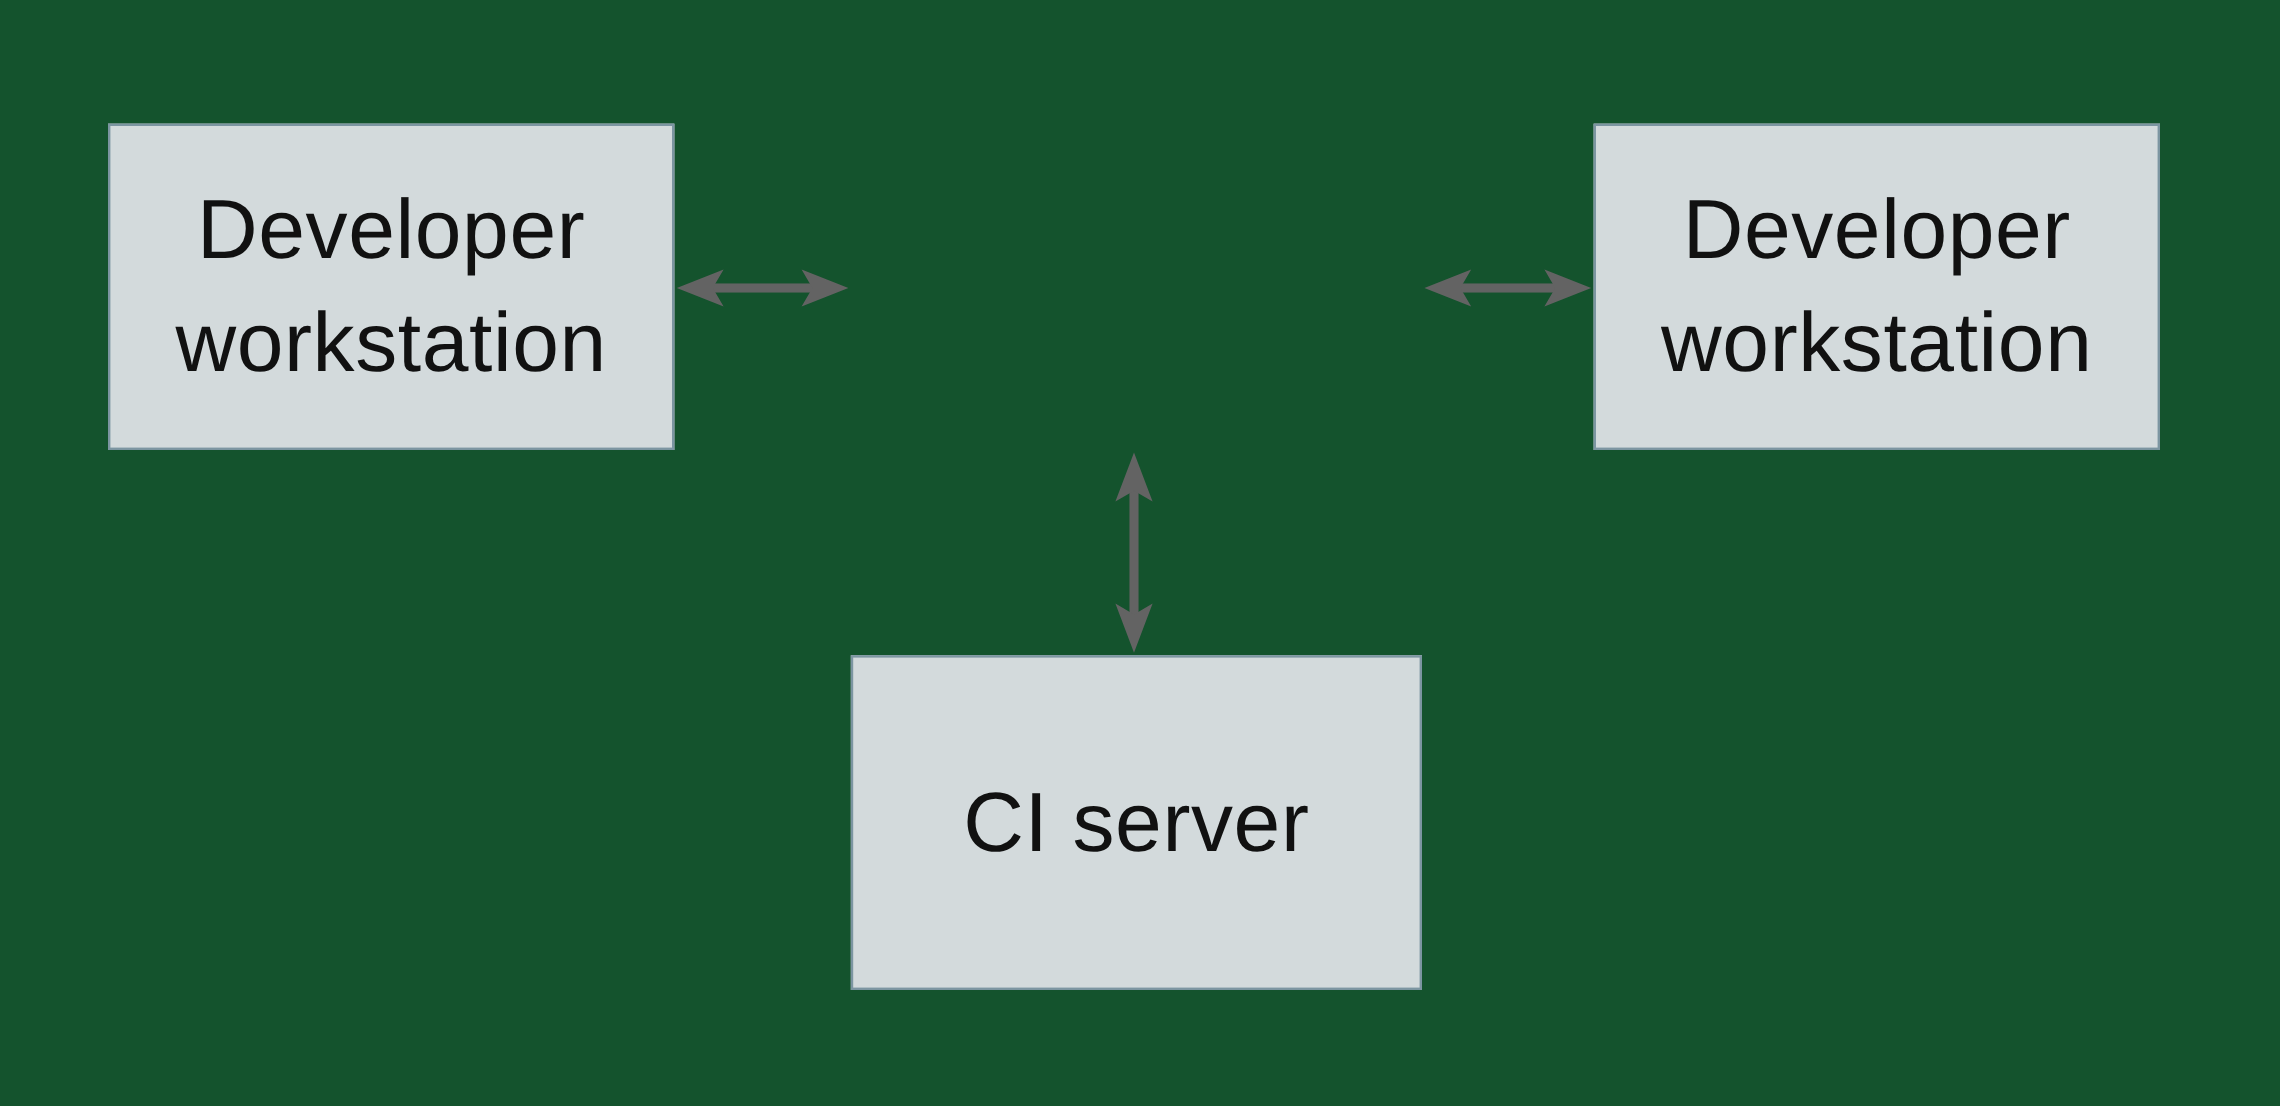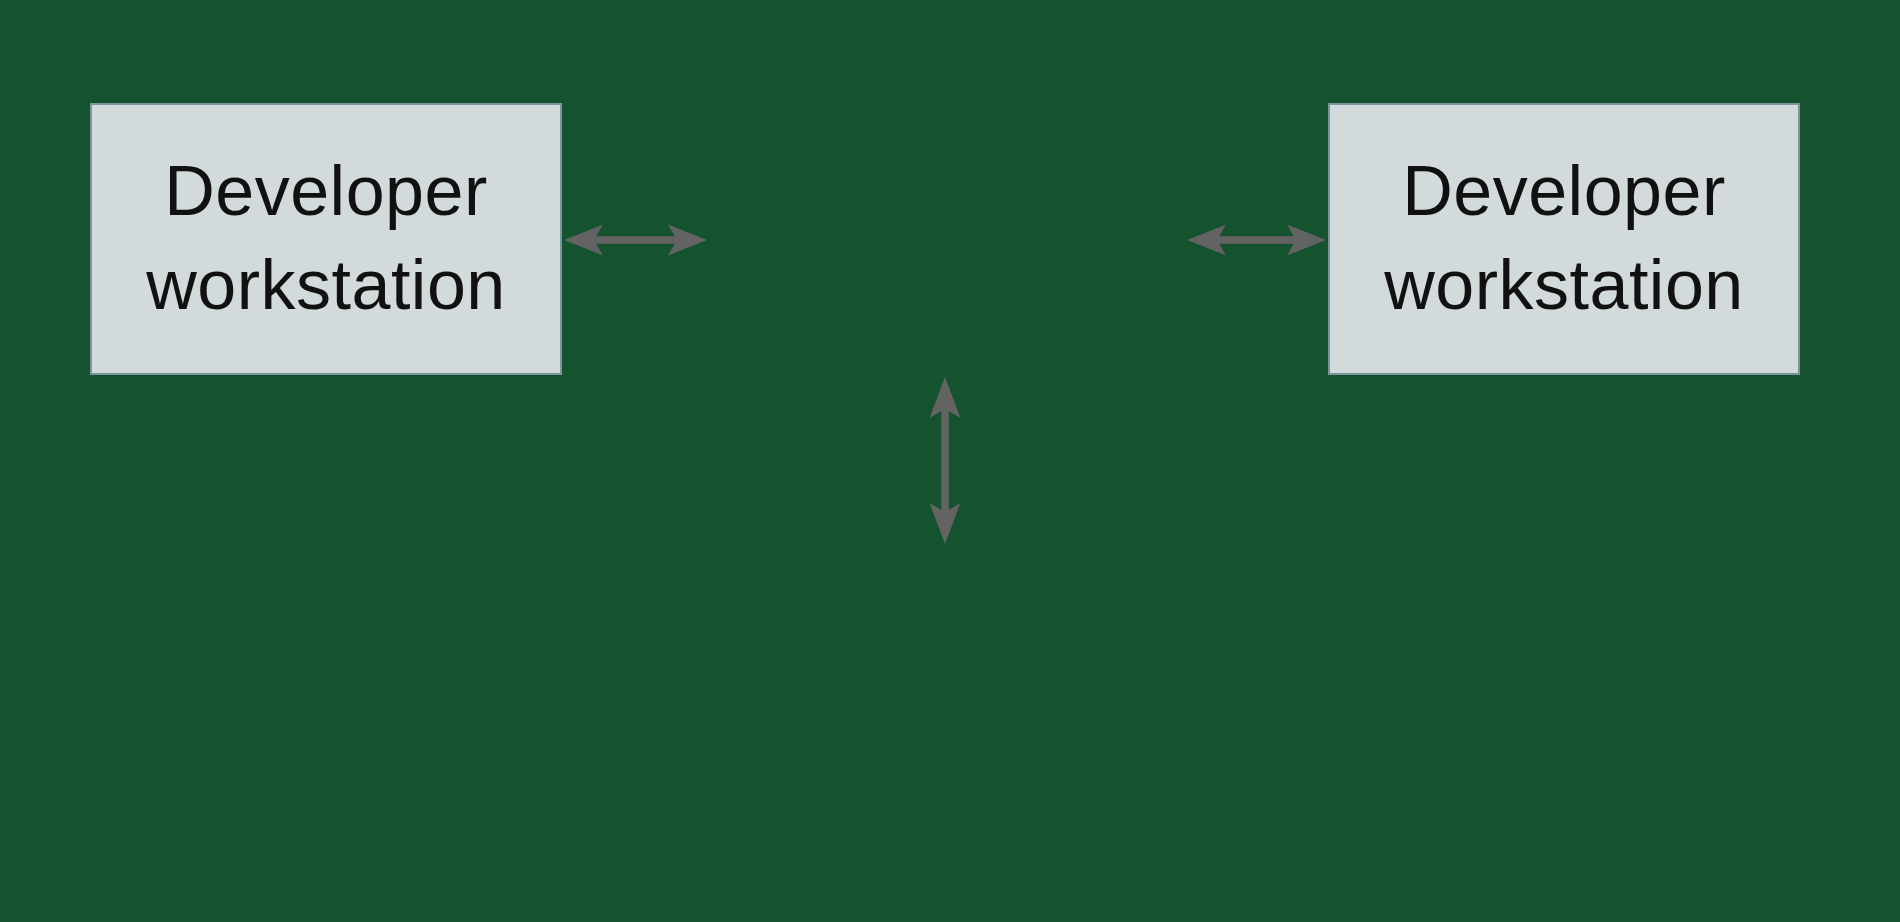--- a/index.html
+++ b/index.html
@@ -54,20 +54,23 @@
     <div class="node-label">Developer
 workstation</div>
   </div>
 
 
   <div class="node node-dev-right">
     <div class="node-label">Developer
 workstation</div>
   </div>
 
+  <div class="node node-ci">
+    <div class="node-label">CI server</div>
+  </div>
 
   <svg class="arrow arrow-h-left" width="145" height="36" viewBox="0 0 145 36" aria-hidden="true">
     <g>
       <rect class="ink" x="28" y="14.2" width="89" height="7.6"></rect>
       <polygon class="ink" points="1,18 40,2.5 31,18 40,33.5"></polygon>
       <polygon class="ink" points="144,18 105,2.5 114,18 105,33.5"></polygon>
     </g>
   </svg>
 
   <svg class="arrow arrow-h-right" width="141" height="36" viewBox="0 0 141 36" aria-hidden="true">

